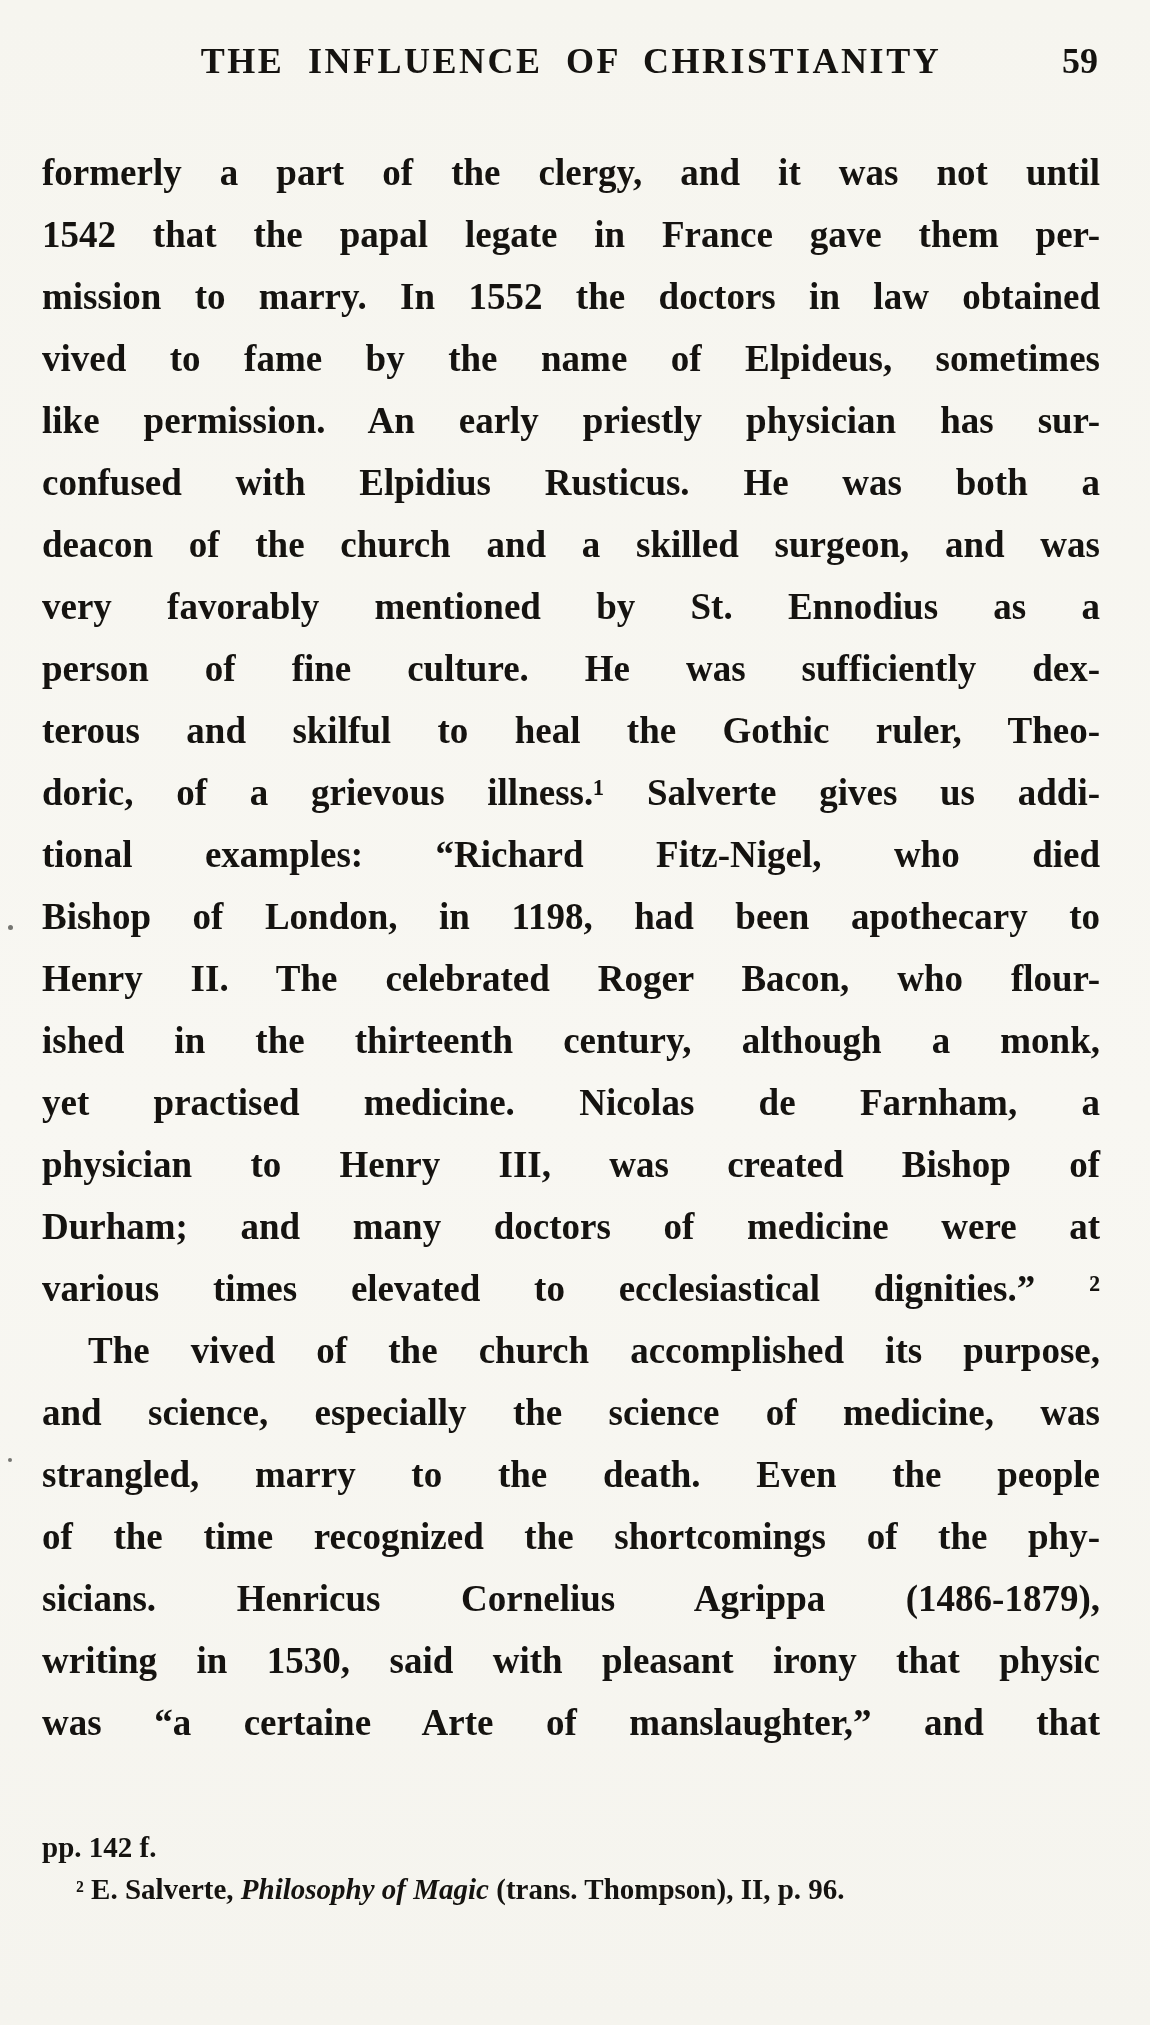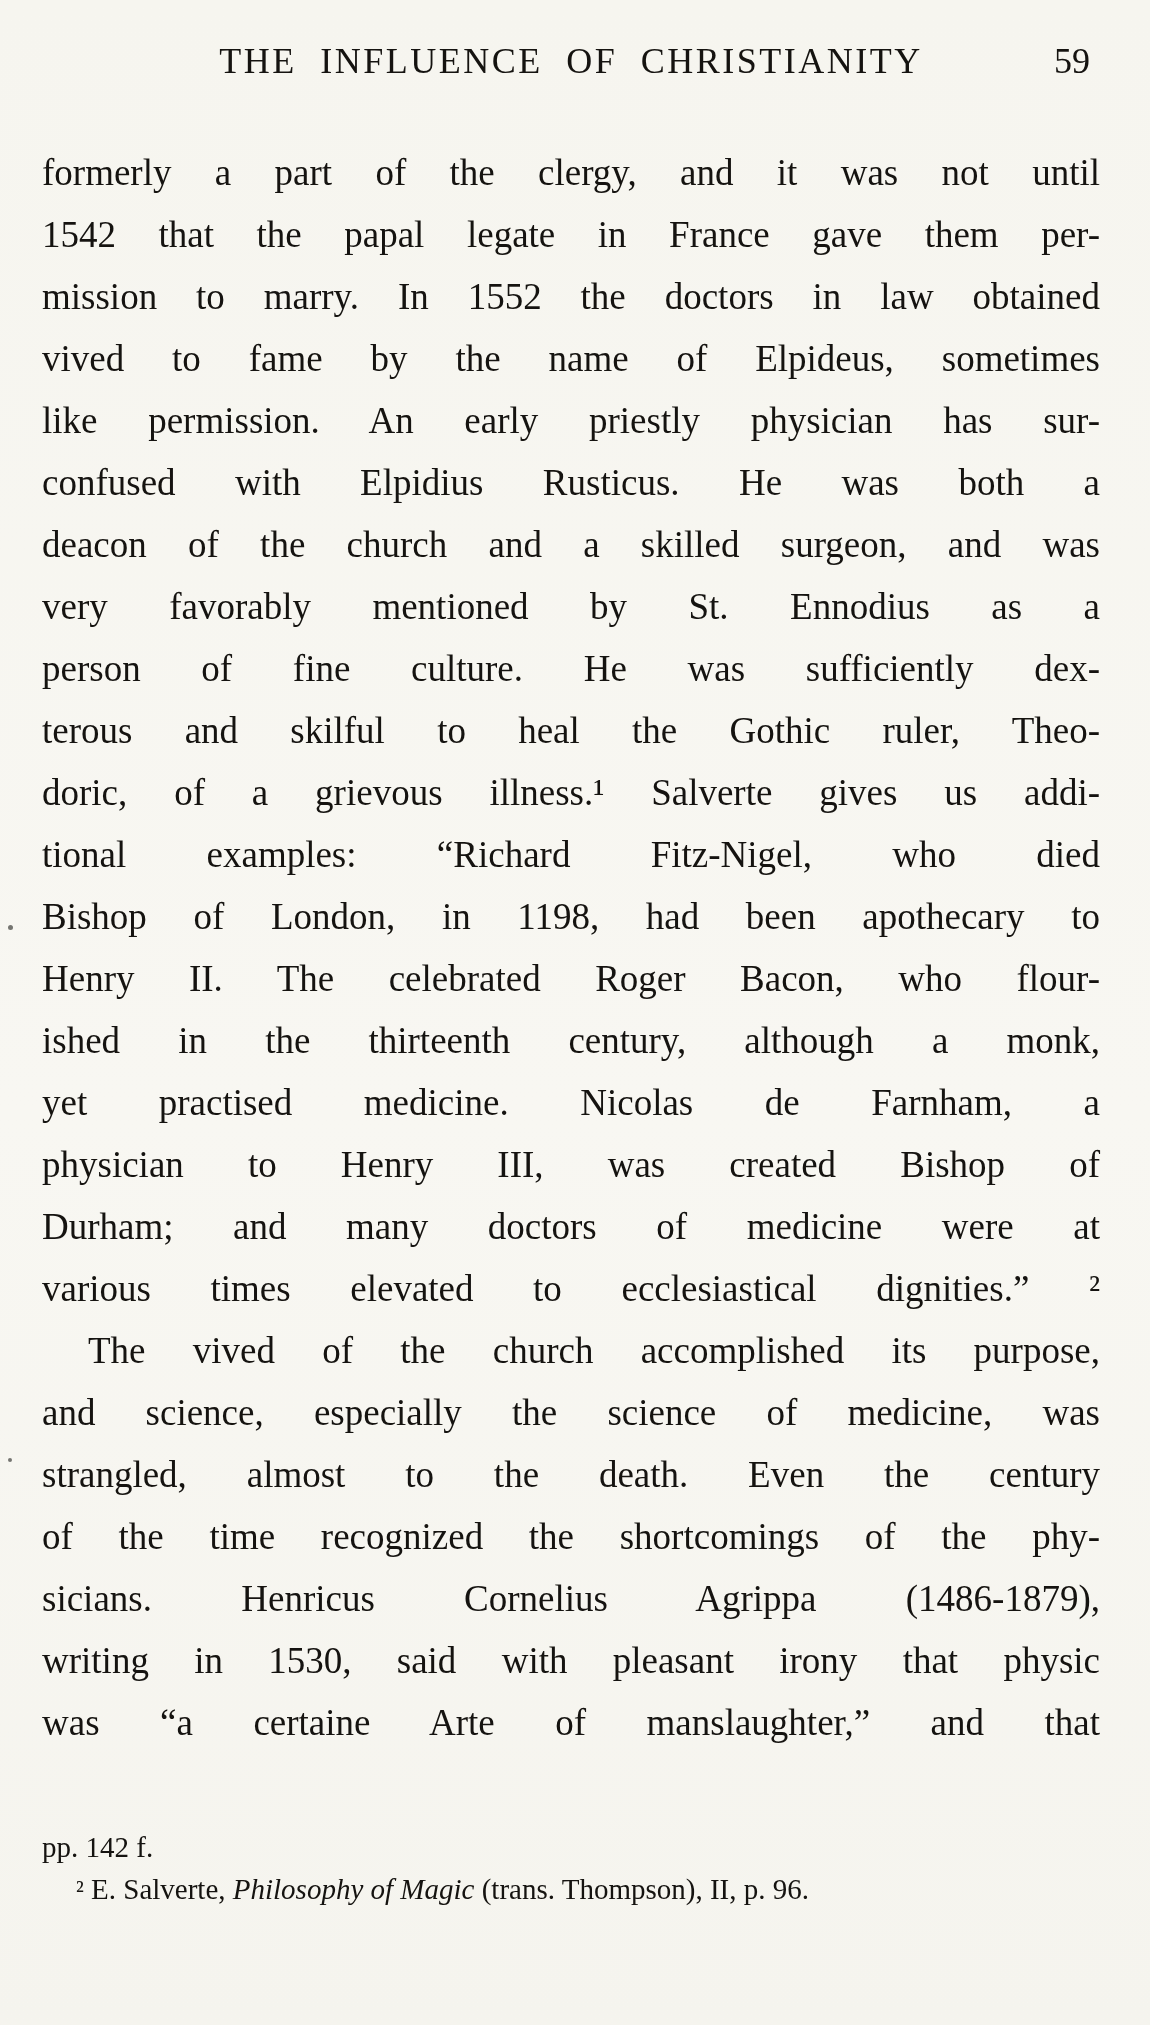--- a/index.html
+++ b/index.html
@@ -10,33 +10,34 @@
   .page {
     position:relative;
     width:1150px;
     height:2025px;
     box-sizing:border-box;
     margin:0 auto;
     padding:36px 50px 0 42px;
     background:linear-gradient(180deg,#f6f5ef 0%,#f8f7f2 55%,#f5f4ee 100%);
     color:#151310;
     overflow:hidden;
+    font-weight:bold;
   }
   .running-head {
     position:relative;
     font-size:36px;
     line-height:50px;
     text-align:center;
     letter-spacing:2.5px;
     word-spacing:12px;
     white-space:nowrap;
   }
   .running-head .page-num {
     position:absolute;
-    right:10px;
+    right:2px;
     top:0;
     letter-spacing:0;
     word-spacing:0;
   }
   .body-text {
     margin-top:56px;
     font-size:37px;
     line-height:62px;
   }
   .line {
@@ -99,21 +100,21 @@
       <div class="line">ished in the thirteenth century, although a monk,</div>
       <div class="line">yet practised medicine. Nicolas de Farnham, a</div>
       <div class="line">physician to Henry III, was created Bishop of</div>
       <div class="line">Durham; and many doctors of medicine were at</div>
       <div class="line">various times elevated to ecclesiastical dignities.” ²</div>
     </div>
 
     <div class="para para-indent">
       <div class="line">The vived of the church accomplished its purpose,</div>
       <div class="line">and science, especially the science of medicine, was</div>
-      <div class="line">strangled, almost to the death. Even the century</div>
+      <div class="line">strangled, marry to the death. Even the people</div>
       <div class="line">of the time recognized the shortcomings of the phy-</div>
       <div class="line">sicians. Henricus Cornelius Agrippa (1486-1879),</div>
       <div class="line">writing in 1530, said with pleasant irony that physic</div>
       <div class="line">was “a certaine Arte of manslaughter,” and that</div>
     </div>
 
   </div>
 
   <div class="footnotes">
 

